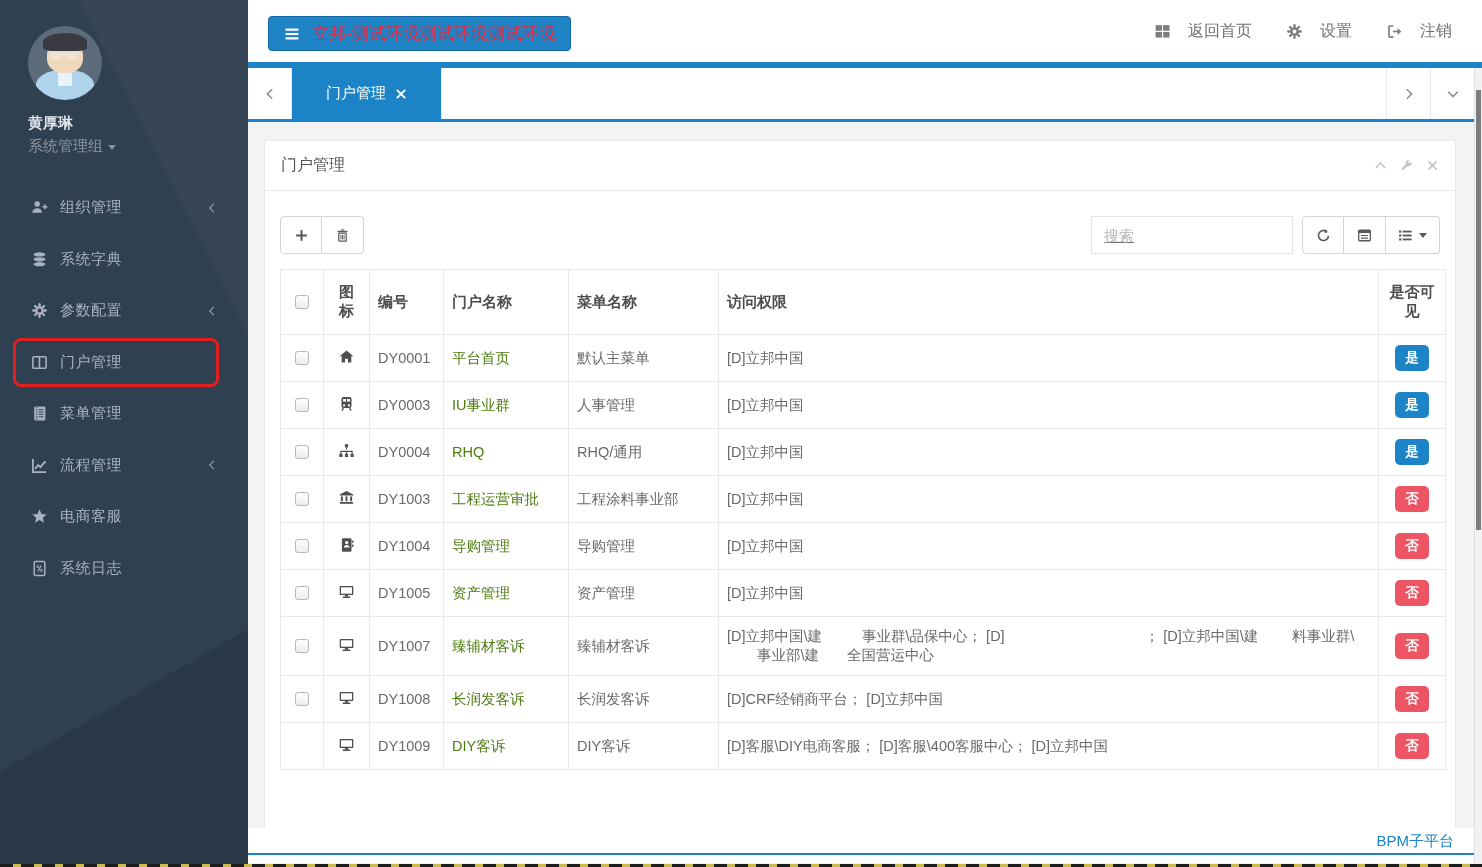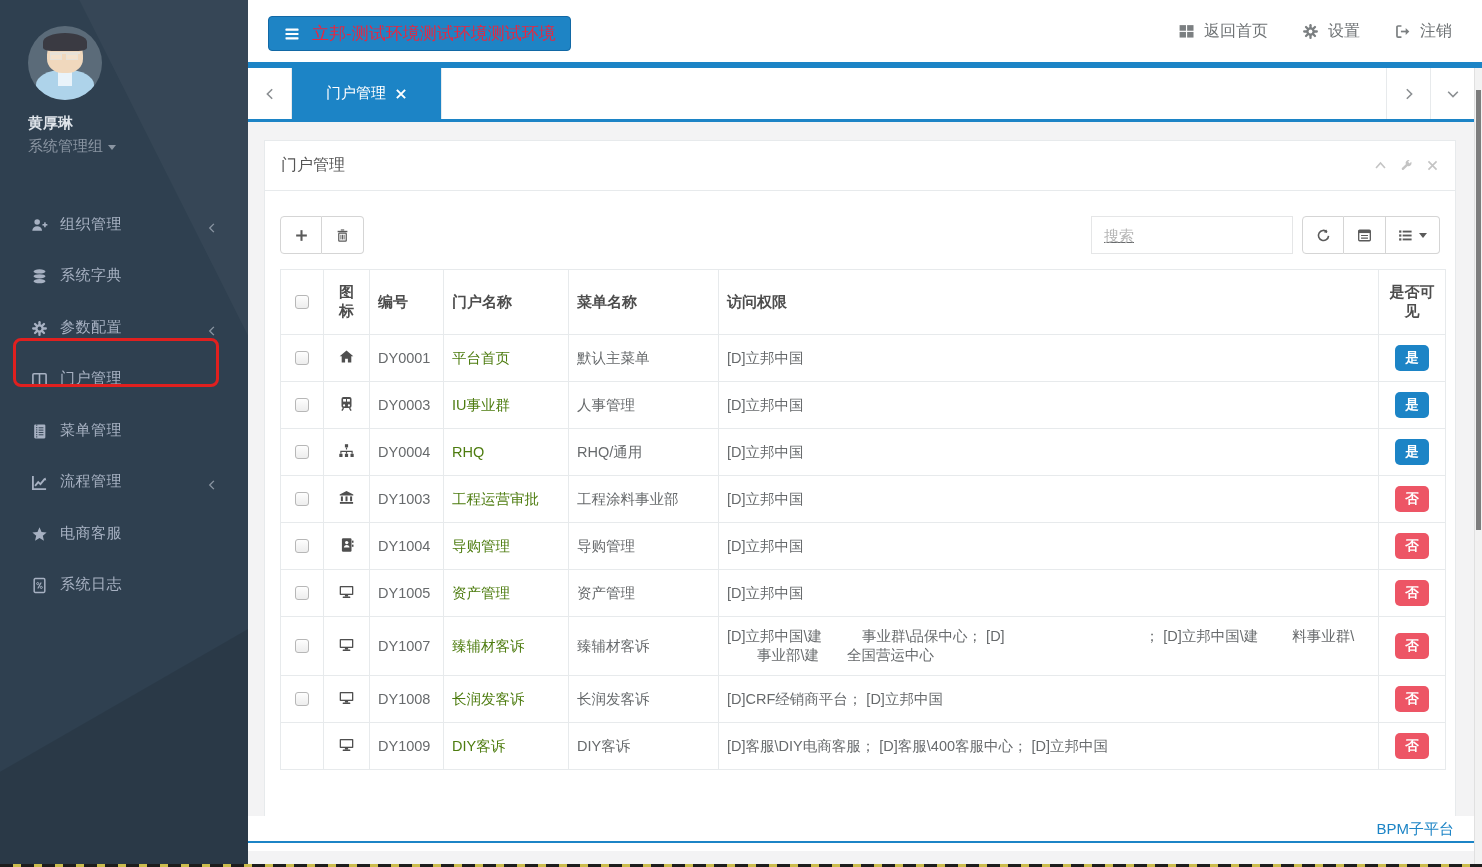--- a/index.html
+++ b/index.html
@@ -18,39 +18,39 @@
   .avatar .head { position:absolute; left:19px; top:13px; width:36px; height:34px; border-radius:46% 46% 42% 42%; background:#f0d8bd; }
   .avatar .hair { position:absolute; left:15px; top:7px; width:44px; height:18px; border-radius:50% 50% 20% 20%; background:#3a3a42; }
   .avatar .glasses { position:absolute; left:22px; top:26px; width:30px; height:7px; border-top:2px solid #e8e2d8; display:flex; gap:4px; }
   .avatar .glasses i { display:block; width:12px; height:6px; border:1.5px solid #e8e2d8; background:rgba(255,255,255,.25); }
   .avatar .body { position:absolute; left:8px; top:44px; width:58px; height:32px; border-radius:46% 46% 0 0; background:#aed3ea; }
   .avatar .collar { position:absolute; left:30px; top:44px; width:14px; height:16px; background:#e9f3fa; }
   .user-name { margin:14px 0 4px -4px; padding-left:4px; color:#dfe4ea; font-size:15px; font-weight:bold; }
   .user-role { padding-left:0; color:#8a95a2; font-size:15px; }
   .user-role .caret { display:inline-block; margin-left:5px; width:0; height:0; border-left:4px solid transparent; border-right:4px solid transparent; border-top:5px solid #8a95a2; vertical-align:middle; }
   .nav { position:relative; z-index:2; margin-top:26px; }
-  .nav-item { position:relative; height:51.5px; display:flex; align-items:flex-end; padding:0 18px 0 31px; color:#a7b1c2; font-size:15px; cursor:pointer; }
+  .nav-item { position:relative; height:51.5px; display:flex; align-items:center; padding:0 18px 0 31px; color:#a7b1c2; font-size:15px; cursor:pointer; }
   .nav-item .icon { width:17px; height:17px; margin-right:12px; flex:none; color:#a7b1c2; --iconhole:#2f4050; }
   .nav-item .lbl { flex:1; letter-spacing:.5px; }
   .nav-item .chev { width:12px; height:12px; color:#8a95a2; }
   .red-annotation { position:absolute; left:13px; right:29px; top:1px; bottom:1px; border:3px solid #e0201f; border-radius:8px; pointer-events:none; }
 
   .icon svg { width:100%; height:100%; display:block; }
   .icon { display:inline-block; }
 
   
   .main { position:absolute; left:248px; top:0; right:0; height:867px; background:#f3f3f4; }
   .topbar { height:62px; background:#fff; position:relative; }
   .blue-strip { height:6px; background:#1c84c6; }
   .brand-btn { position:absolute; left:20px; top:16px; height:35px; display:flex; align-items:center; gap:11px;
      background:#1e84c5; border:1px solid #1268a5; border-radius:4px; padding:0 14px; cursor:pointer; }
   .brand-btn .icon { width:18px; height:16px; color:#fff; }
   .brand-title { color:#e82740; font-size:17px; }
   .top-actions { position:absolute; right:30px; top:0; height:62px; display:flex; align-items:center; gap:34px; }
-  .top-action { display:flex; align-items:center; gap:9px; color:#6f7375; font-size:16px; cursor:pointer; }
+  .top-action { display:flex; align-items:center; gap:17px; color:#6f7375; font-size:16px; cursor:pointer; }
   .top-action .icon { width:17px; height:17px; color:#7b7f81; --iconhole:#fff; }
 
   
   .tabbar { height:54px; background:#fff; display:flex; align-items:stretch; border-bottom:3px solid #1c84c6; position:relative; }
   .tab-navbtn { width:44px; display:flex; align-items:center; justify-content:center; color:#8b8f92; border-right:1px solid #e7eaec; cursor:pointer; background:#fff; }
   .tab-navbtn.right { border-left:1px solid #e7eaec; border-right:none; }
   .tab-navbtn .icon { width:14px; height:14px; }
   .tab { display:flex; align-items:center; justify-content:center; gap:9px; padding:0 30px; font-size:15px; color:#999; background:#fff; border-right:1px solid #e7eaec; cursor:pointer; min-width:150px; }
   .tab.active { background:#1c84c6; color:#fff; }
   .tab .close { width:12px; height:12px; color:#fff; }
@@ -84,21 +84,21 @@
   .grid td.c, .grid th.c { text-align:center; }
   .grid a { color:#4d7c0f; text-decoration:none; cursor:pointer; }
   .grid .rowicon { width:17px; height:16px; color:#4f4f4f; margin:0 auto; }
   .checkbox { width:14px; height:14px; border:1px solid #b7b7b7; border-radius:3px; background:linear-gradient(#fefefe,#ededed); margin:0 auto; cursor:pointer; }
   .badge { display:inline-block; min-width:34px; text-align:center; padding:4px 10px; border-radius:5px; color:#fff; font-size:13.5px; font-weight:bold; cursor:pointer; }
   .badge.yes { background:#1c84c6; }
   .badge.no { background:#ed5565; }
   .redact { display:inline-block; height:14px; background:#fff; border-radius:2px; vertical-align:middle; }
 
   
-  .footer-strip { position:absolute; left:0; right:0; bottom:16px; height:35px; background:#fff;padding-left:15px; }
+  .footer-strip { position:absolute; left:0; right:0; bottom:4px; height:35px; background:#fff;padding-left:15px; }
   .footer-text { position:absolute; right:28px; bottom:12px; font-size:15px; color:#1c84c6; }
   .footer-line { position:absolute; left:0; right:0; bottom:8px; height:2px; background:#1c84c6; }
   .ants { position:absolute; left:0; bottom:0; width:1482px; height:3px; z-index:30;
     background:repeating-linear-gradient(90deg,#1d1d1d 0 13px,#cbbd4d 13px 21px); }
 
   
   .scrollbar { position:absolute; right:0; top:68px; bottom:0; width:8px; background:#f2f2f2; border-left:1px solid #e0e0e0; z-index:20; }
   .scrollbar .thumb { position:absolute; left:1px; right:1px; top:22px; height:440px; background:#7d7d7d; }
 </style>
 </head>

